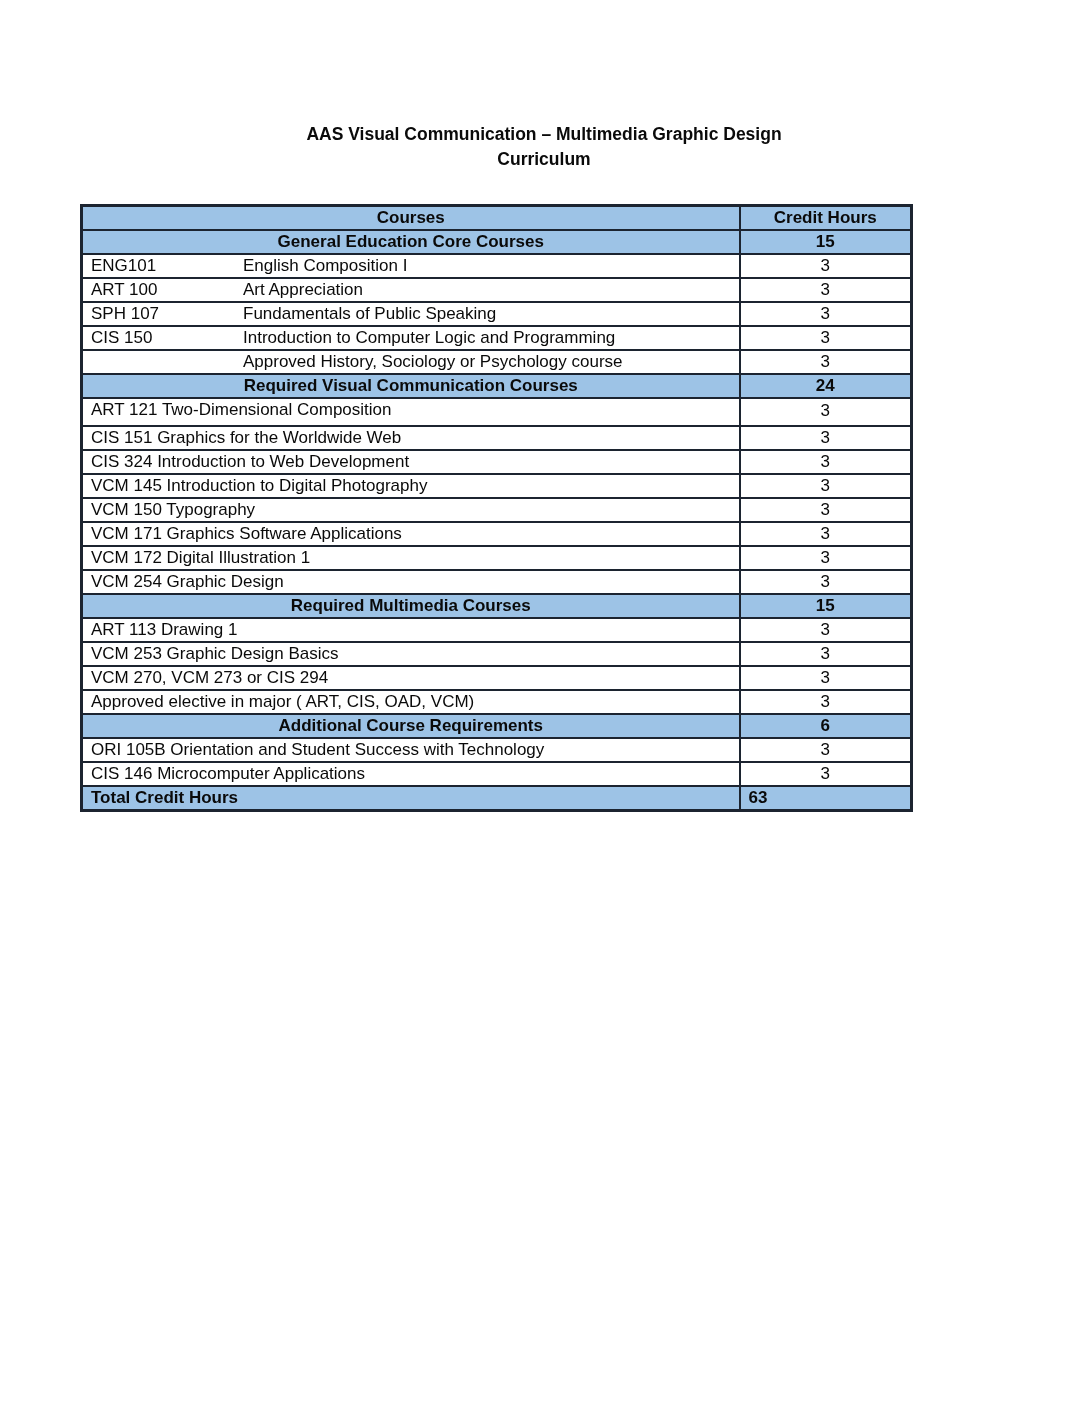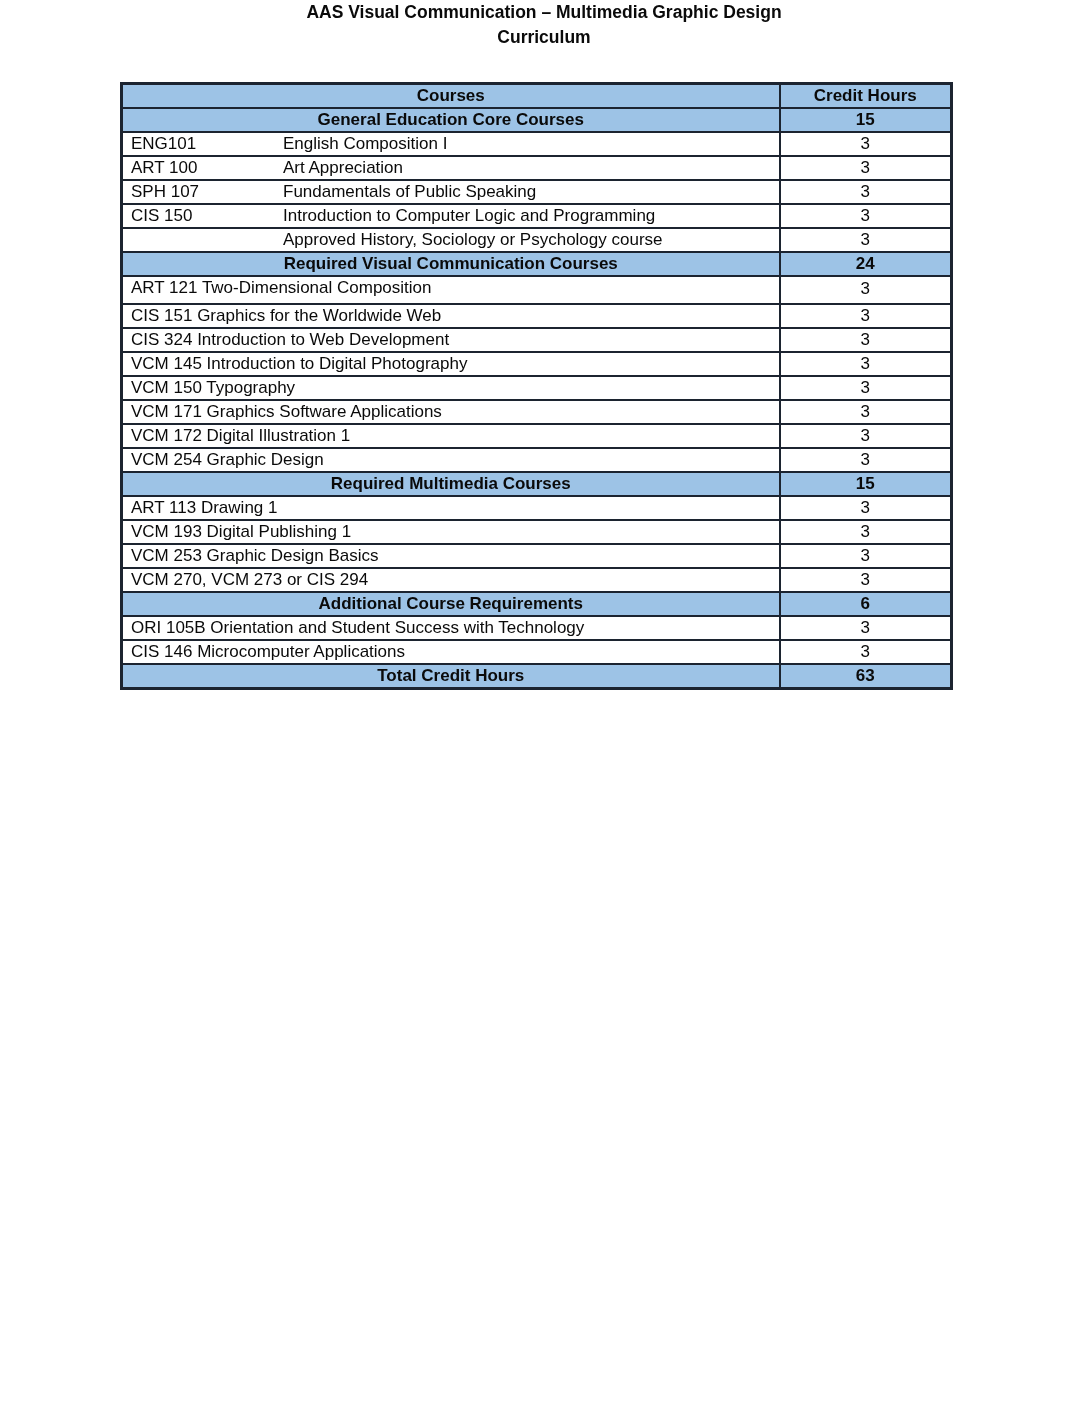--- a/index.html
+++ b/index.html
@@ -12,30 +12,31 @@
     background: #ffffff;
   }
   body {
     width: 1088px;
     height: 1408px;
     position: relative;
     font-family: "Liberation Sans", "DejaVu Sans", sans-serif;
     color: var(--text);
   }
   .doc-title {
+    padding-top: 122px;
     text-align: center;
     font-weight: bold;
     font-size: 17.5px;
     line-height: 25px;
   }
   table.curriculum {
     border-collapse: collapse;
     table-layout: fixed;
     width: 830px;
-    margin-left: 120px;
+    margin-left: 80px;
     margin-top: 32px;
     border: 3px solid var(--border);
   }
   table.curriculum col.col-courses { width: 658px; }
   table.curriculum col.col-credits { width: 172px; }
   table.curriculum th,
   table.curriculum td {
     border: 2px solid var(--border);
     font-size: 17px;
     height: 23px;
@@ -56,21 +57,21 @@
   span.code {
     display: inline-block;
     width: 152px;
   }
   tr.course-row.tall td { height: 23px; }
   tr.course-row.tall td.c-right { vertical-align: top; padding-top: 2px; }
   tr.course-row.tall td.c-left { vertical-align: bottom; padding-bottom: 5px; }
   tr.total-row td {
     background: var(--accent);
     font-weight: bold;
-    text-align: center;
+    text-align: left;
   }
 </style>
 </head>
 <body style="background: rgb(255, 255, 255);">
 
 <div class="page">
 
   <div class="doc-title">
     <div>AAS Visual Communication – Multimedia Graphic Design</div>
     <div>Curriculum</div>
@@ -150,29 +151,29 @@
         </tr>
         <tr class="section-row">
           <td class="c-left">Required Multimedia Courses</td>
           <td class="c-right">15</td>
         </tr>
         <tr class="course-row">
           <td class="c-left"><span>ART 113 Drawing 1</span></td>
           <td class="c-right">3</td>
         </tr>
         <tr class="course-row">
-          <td class="c-left"><span>VCM 193 Digital Publishing 1</span></td>
-          <td class="c-right">3</td>
-        </tr>
-        <tr class="course-row">
           <td class="c-left"><span>VCM 253 Graphic Design Basics</span></td>
           <td class="c-right">3</td>
         </tr>
         <tr class="course-row">
           <td class="c-left"><span>VCM 270, VCM 273 or CIS 294</span></td>
+          <td class="c-right">3</td>
+        </tr>
+        <tr class="course-row">
+          <td class="c-left"><span>Approved elective in major ( ART, CIS, OAD, VCM)</span></td>
           <td class="c-right">3</td>
         </tr>
         <tr class="section-row">
           <td class="c-left">Additional Course Requirements</td>
           <td class="c-right">6</td>
         </tr>
         <tr class="course-row">
           <td class="c-left"><span>ORI 105B Orientation and Student Success with Technology</span></td>
           <td class="c-right">3</td>
         </tr>

